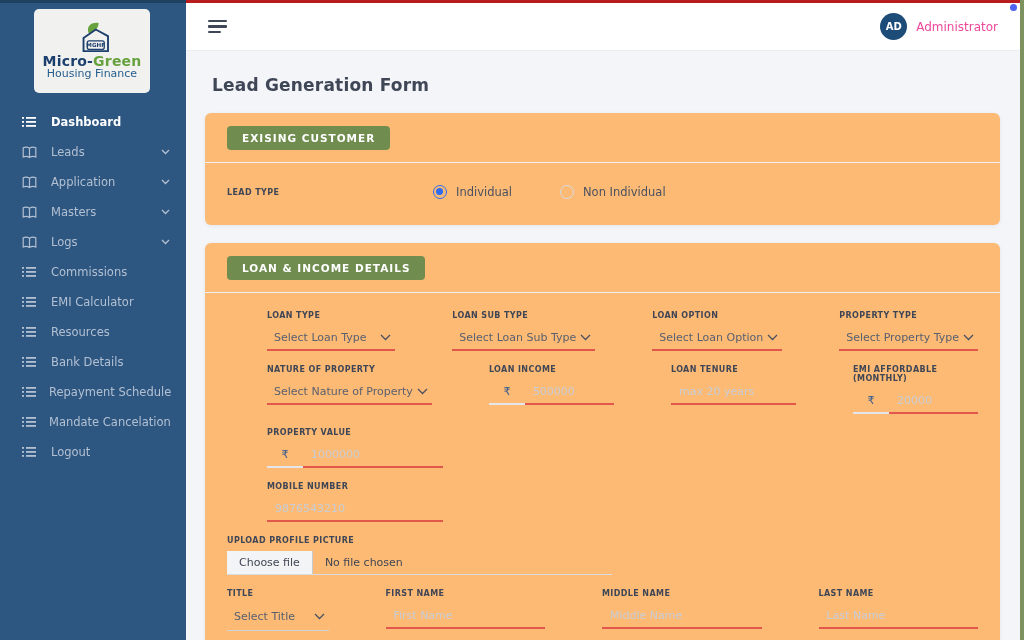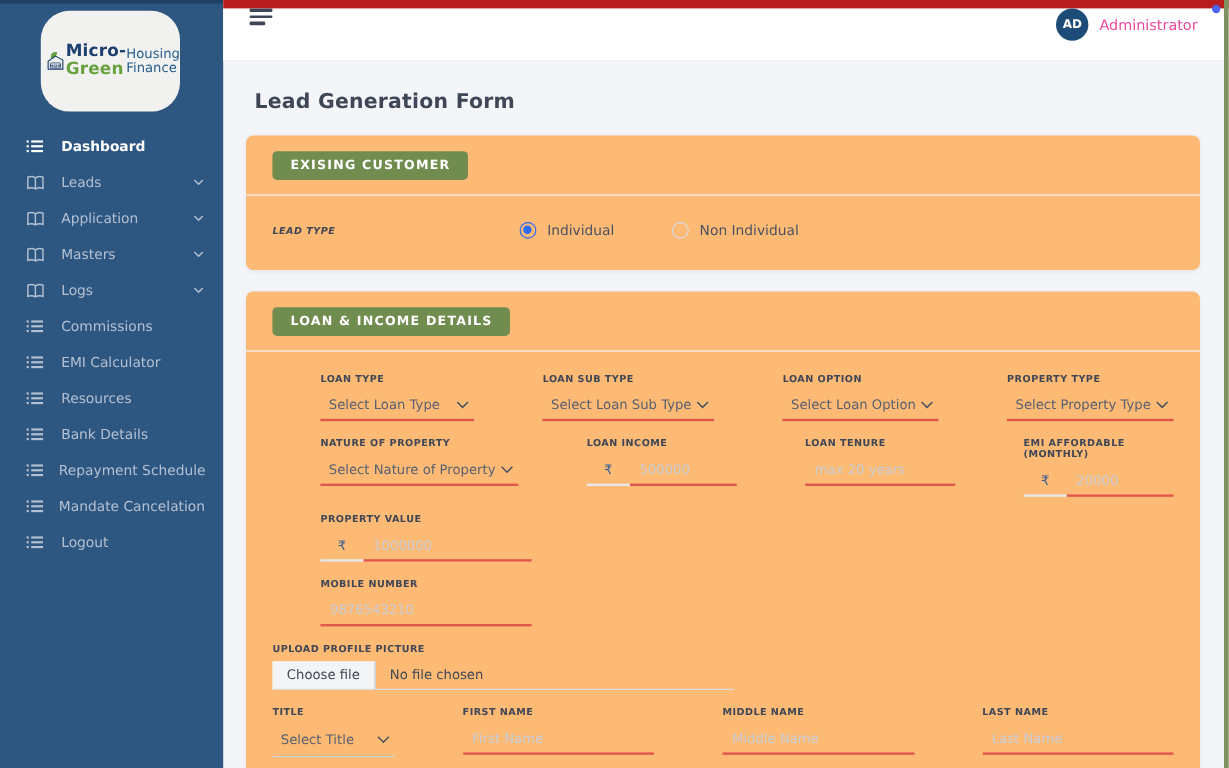--- a/index.html
+++ b/index.html
@@ -10,22 +10,22 @@
     position: relative;
     color: #3f4656;
   }
   
   .sidebar {
     position: absolute; left: 0; top: 0; width: 186px; height: 640px;
     background: #2d5681; border-top: 3px solid #1f4061;
   }
   .logo-card {
     width: 116px; height: 84px; margin: 6px 0 14px 34px;
-    background: #f1f1ef; border-radius: 24px;
-    display: flex; align-items: center; justify-content: center;
+    background: #f1f1ef; border-radius: 5px;
+    display: flex; flex-direction: column; align-items: center; justify-content: center;
   }
   .brand-name { font-size: 14px; font-weight: bold; letter-spacing: .2px; line-height: 1.05; }
   .brand-dark { color: #1d3f6d; }
   .brand-green { color: #67a23f; }
   .brand-sub { font-size: 11px; color: #265e8d; line-height: 1.1; }
   .nav { margin-top: 4px; }
   .nav-item {
     display: flex; align-items: center; height: 30px;
     padding: 0 16px 0 22px; color: #b3c0d2; font-size: 11.5px; cursor: pointer;
   }
@@ -34,22 +34,22 @@
   .nicon svg { display: none; }
   .nav-item[data-icon="list"] svg.i-list { display: block; }
   .nav-item[data-icon="book"] svg.i-book { display: block; }
   .nlabel { white-space: nowrap; }
   .nav-chev { margin-left: auto; display: none; }
   .nav-item.has-chev .nav-chev { display: block; }
   
   .main { position: absolute; left: 186px; top: 0; right: 0; height: 640px; }
   .topbar {
     height: 51px; background: #ffffff;
-    border-top: 7px solid #b91c1c; border-bottom: 1px solid #ebedf2;
-    display: flex; align-items: flex-start; padding: 0 26px 0 22px;
+    border-top: 3px solid #b91c1c; border-bottom: 1px solid #ebedf2;
+    display: flex; align-items: center; padding: 0 26px 0 22px;
   }
   .hamburger { cursor: pointer; }
   .hamburger .bar { height: 2.5px; background: #3f4656; border-radius: 1px; margin-bottom: 3px; }
   .hamburger .b1 { width: 19px; } .hamburger .b2 { width: 19px; } .hamburger .b3 { width: 13px; margin-bottom: 0; }
   .userbox { margin-left: auto; display: flex; align-items: center; gap: 9px; }
   .avatar {
     width: 27px; height: 27px; border-radius: 50%; background: #1d4c78;
     color: #fff; font-size: 10px; font-weight: bold;
     display: flex; align-items: center; justify-content: center;
   }
@@ -59,21 +59,21 @@
   
   .card { background: #fdba74; border-radius: 6px; box-shadow: 0 1px 4px rgba(25,39,70,.07); margin-bottom: 18px; }
   .card-head { padding: 13px 22px 12px; border-bottom: 1px solid #eef0f4; }
   .badge {
     display: inline-block; background: #708d4f; color: #fff;
     font-size: 10.5px; font-weight: bold; letter-spacing: 1px;
     padding: 6px 15px 6px; border-radius: 4px;
   }
   .card1-body { padding: 22px 22px 26px; display: flex; align-items: center; }
   .flabel { font-size: 8px; font-weight: bold; letter-spacing: .4px; color: #3f4656; }
-  .lead-label { width: 206px; font-style: italic; }
+  .lead-label { width: 206px; }
   .radio-opt { display: flex; align-items: center; gap: 9px; cursor: pointer; }
   .radio-opt + .radio-opt { margin-left: 48px; }
   .radio { width: 14px; height: 14px; border-radius: 50%; position: relative; }
   .radio.sel { border: 1.5px solid #2e6bf0; }
   .radio.sel::after {
     content: ""; position: absolute; left: 2px; top: 2px; width: 7px; height: 7px;
     border-radius: 50%; background: #2e6bf0;
   }
   .radio.unsel { border: 1.5px solid #d6dbe3; }
   .radio-label { font-size: 11.5px; color: #4a5160; }

